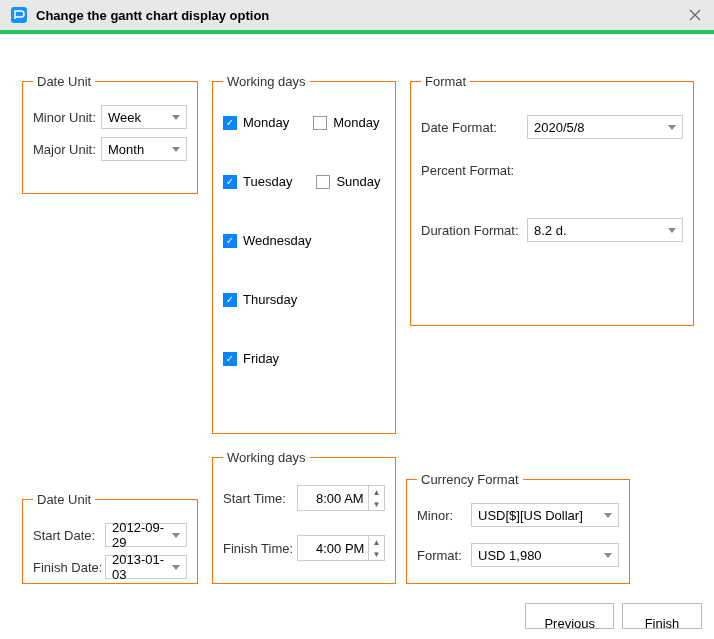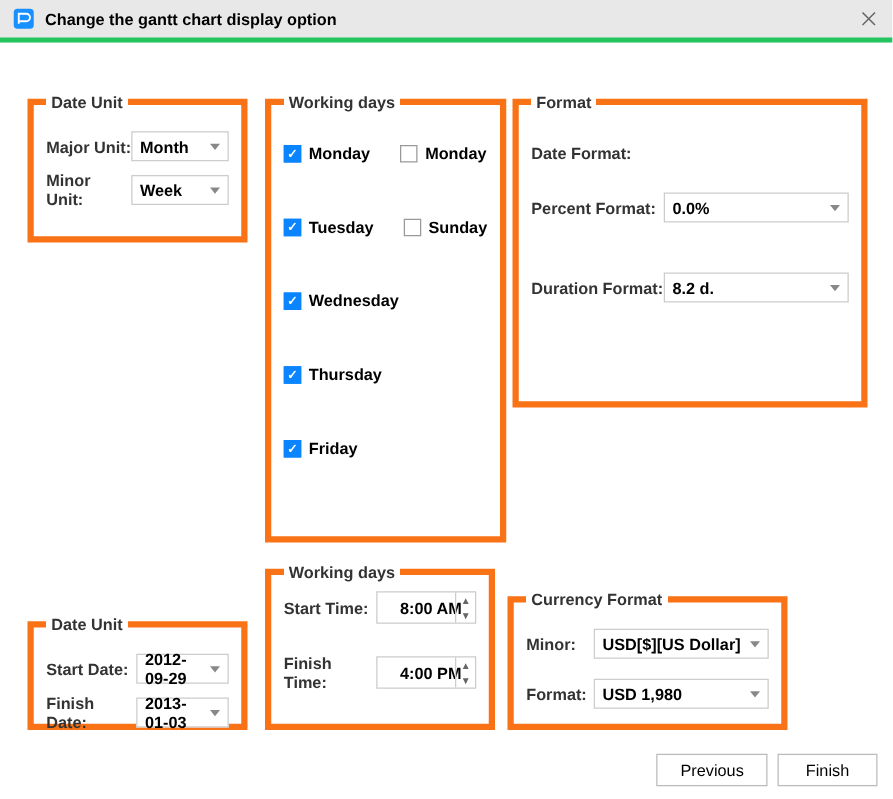--- a/index.html
+++ b/index.html
@@ -2,21 +2,21 @@
 <html><head>
 <meta charset="utf-8">
 <style>
 * { box-sizing: border-box; margin: 0; padding: 0; font-family: "Segoe UI", Tahoma, sans-serif; font-size: 13px; }
 body { background: #fff; width: 714px; height: 639px; overflow: hidden; }
 .titlebar { height: 34px; background: #e8e8e8; display: flex; align-items: center; padding: 0 10px; border-bottom: 4px solid #22c55e; }
 .titlebar .logo { width: 18px; height: 18px; margin-right: 8px; }
 .titlebar .title { font-weight: 600; flex: 1; }
 .titlebar .close { width: 18px; height: 18px; display: flex; align-items: center; justify-content: center; color: #666; cursor: pointer; }
 .content { position: relative; height: calc(100% - 34px); }
-fieldset { position: absolute; border: 5px solid #f97316; padding: 8px 10px; font-weight: bold; }
+fieldset { position: absolute; border: 1px solid #f97316; padding: 8px 10px; }
 legend { padding: 0 4px; color: #333; }
 label { color: #333; }
 .row { display: flex; align-items: center; margin: 8px 0; }
 .select {
   border: 1px solid #ccc; height: 24px; padding: 0 6px;
   display: flex; align-items: center; justify-content: space-between;
   background: #fff; cursor: pointer; position: relative;
 }
 .select .caret {
   margin-left: 6px; width: 0; height: 0;
@@ -39,21 +39,21 @@
 .cb .box {
   width: 14px; height: 14px; border: 1px solid #999; display: flex;
   align-items: center; justify-content: center; font-size: 10px; color: #fff;
 }
 .cb .box.checked { background: #0a84ff; border-color: #0a84ff; }
 .footer {
   position: absolute; right: 12px; bottom: 10px; display: flex; gap: 8px;
 }
 .btn {
   border: 1px solid #bbb; background: #fff; height: 26px;
-  padding: 0 18px; display: flex; align-items: center; justify-content: center;
+  padding: 12px 18px; display: flex; align-items: flex-start; justify-content: center;
   cursor: pointer; min-width: 80px;
 }
 </style>
 </head>
 <body>
 
 <div class="titlebar">
   <span class="logo">
     <svg viewBox="0 0 18 18">
         <rect x="1" y="1" width="16" height="16" rx="3" fill="#1890ff"></rect>
@@ -66,30 +66,30 @@
         <path d="M1 1l10 10M11 1L1 11" stroke="#666" stroke-width="1.2"></path>
       </svg>
   </span>
 </div>
 
 <div class="content">
 
   <fieldset style="left:22px; top:40px; width:176px; height:120px;">
     <legend>Date Unit</legend>
     <div class="row">
+      <label style="width:68px">Minor Unit:</label>
+      <div class="select" style="flex:1">
+        <span>Week</span>
+        <span class="caret"></span>
+      </div>
+    </div>
+    <div class="row">
       <label style="width:68px">Major Unit:</label>
       <div class="select" style="flex:1">
         <span>Month</span>
-        <span class="caret"></span>
-      </div>
-    </div>
-    <div class="row">
-      <label style="width:68px">Minor Unit:</label>
-      <div class="select" style="flex:1">
-        <span>Week</span>
         <span class="caret"></span>
       </div>
     </div>
   </fieldset>
 
   <fieldset style="left:212px; top:40px; width:184px; height:360px;">
     <legend>Working days</legend>
     <div id="days-container">
         <div style="display: flex; margin-top: 18px;">
           <div class="cb">
@@ -129,27 +129,27 @@
             <span>Friday</span>
           </div>
         </div>
       </div>
   </fieldset>
 
   <fieldset style="left:410px; top:40px; width:284px; height:252px;">
     <legend>Format</legend>
     <div class="row" style="margin-top:18px">
       <label style="width:106px">Date Format:</label>
+      <div class="select" style="flex:1">
+        <span>2020/5/8</span>
+        <span class="caret"></span>
+      </div>
     </div>
     <div class="row" style="margin-top:24px">
       <label style="width:106px">Percent Format:</label>
-      <div class="select" style="flex:1">
-        <span>0.0%</span>
-        <span class="caret"></span>
-      </div>
     </div>
     <div class="row" style="margin-top:40px">
       <label style="width:106px">Duration Format:</label>
       <div class="select" style="flex:1">
         <span>8.2 d.</span>
         <span class="caret"></span>
       </div>
     </div>
   </fieldset>
 
@@ -166,21 +166,21 @@
       <label style="width:72px">Finish Date:</label>
       <div class="select" style="flex:1">
         <span>2013-01-03</span>
         <span class="caret"></span>
       </div>
     </div>
   </fieldset>
 
   <fieldset style="left:212px; top:416px; width:184px; height:134px;">
     <legend>Working days</legend>
-    <div class="row" style="margin-top:0">
+    <div class="row" style="margin-top:12px">
       <label style="width:74px">Start Time:</label>
       <div class="spin" style="flex:1">
         <span>8:00 AM</span>
         <div class="arrows">
           <div>▲</div>
           <div>▼</div>
         </div>
       </div>
     </div>
     <div class="row" style="margin-top:24px">

